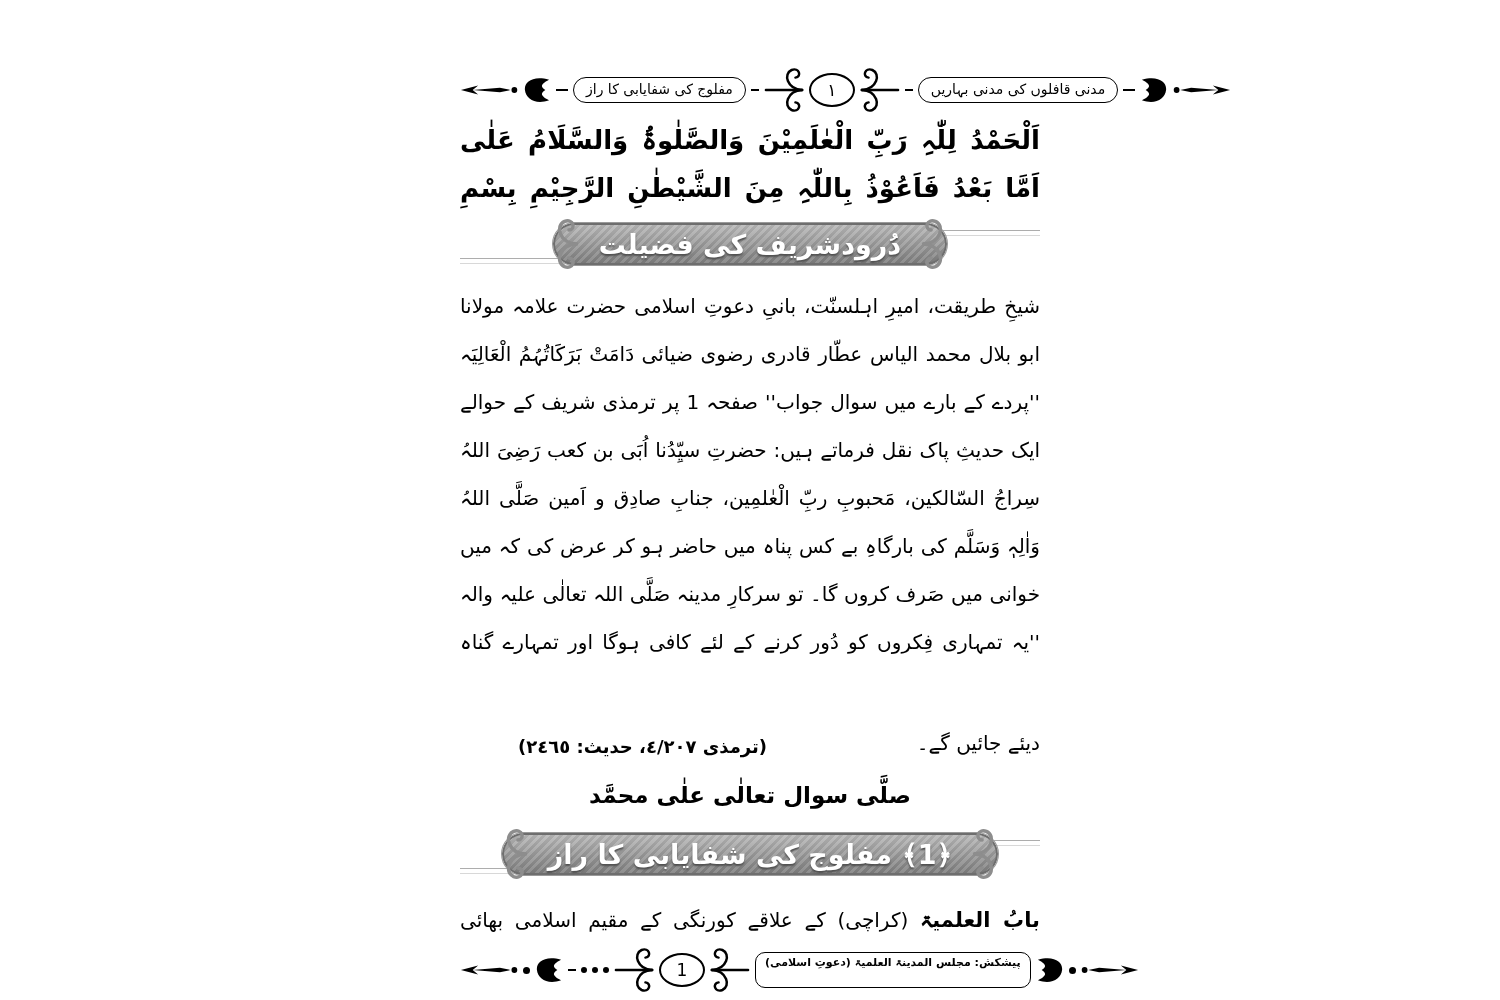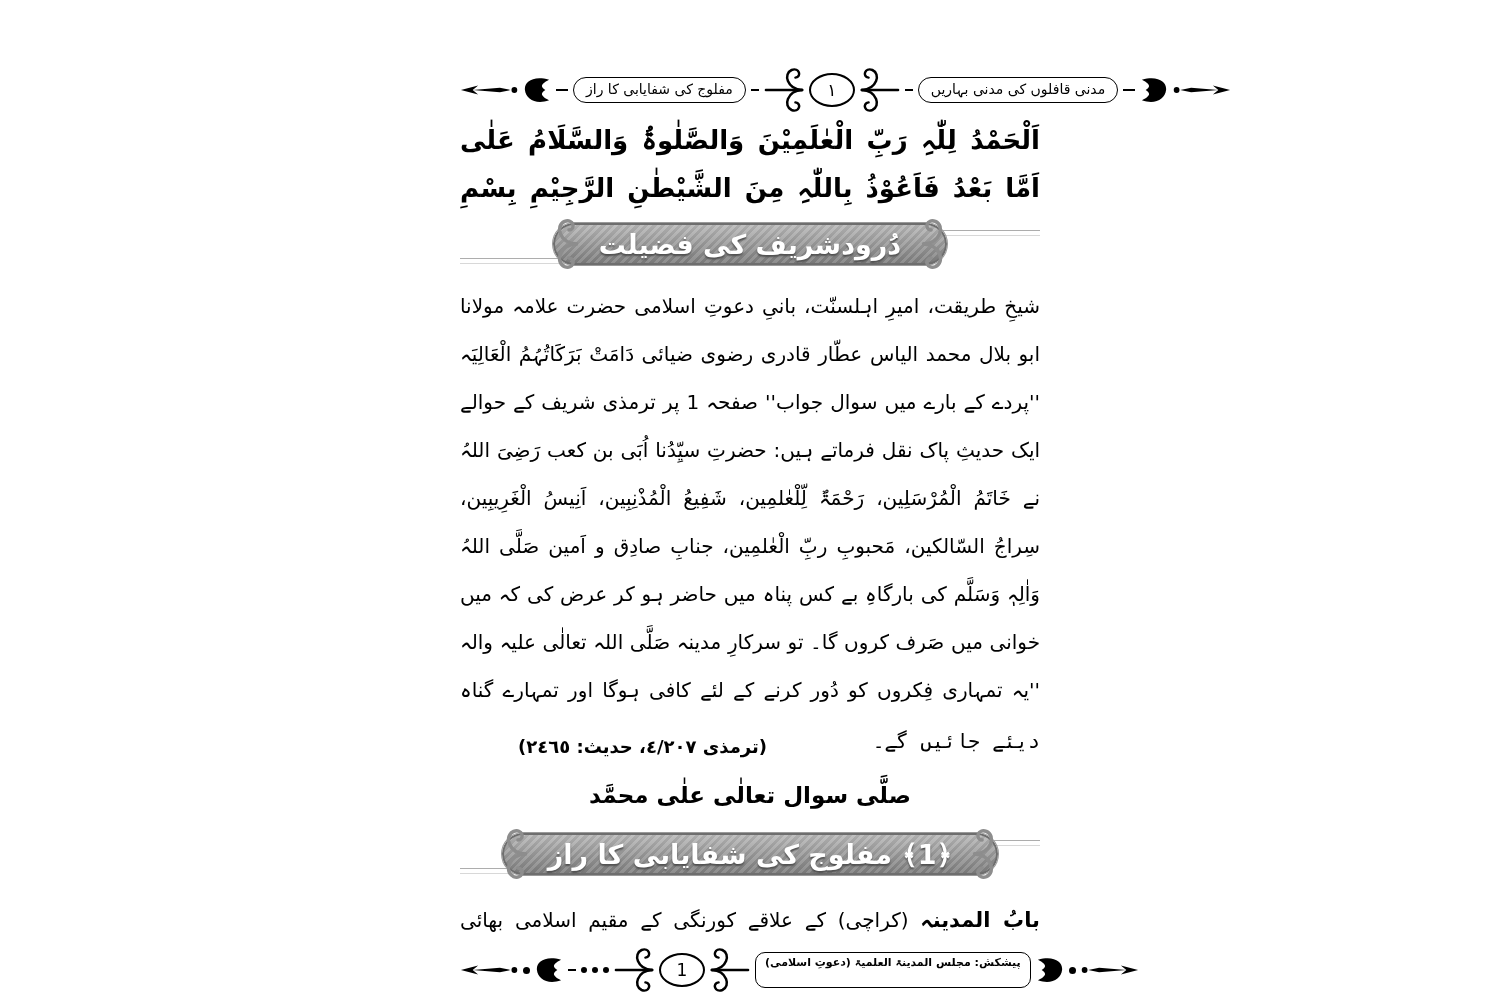--- a/index.html
+++ b/index.html
@@ -57,21 +57,21 @@
   .headcurl.left  { left:-20px; }
   .headcurl.right { right:-20px; transform:scaleX(-1); }
 
   
   .body-text { position:absolute; top:258px; left:0; width:100%; direction:rtl; }
   .body-line { height:48px; line-height:48px; font-size:20px;
                text-align:justify; text-align-last:justify; overflow:hidden; }
 
   .citation-row { position:absolute; top:696px; left:0; width:100%; height:46px; }
   .cit-phrase { position:absolute; right:0; top:0; direction:rtl;
-                font-size:20px; line-height:46px;font-family:Liberation Mono, monospace; }
+                font-size:20px; line-height:46px; }
   .cit-ref { position:absolute; left:58px; top:4px; direction:rtl; font-weight:bold;
              font-size:18px; line-height:46px; }
 
   .salawat-row { position:absolute; top:748px; left:0; width:100%; height:46px;
                  display:flex; justify-content:center; gap:70px; direction:rtl;
                  font-size:23px; font-weight:bold; line-height:46px; }
 
   .body2 { position:absolute; top:872px; left:0; width:100%; direction:rtl;
            height:48px; line-height:48px; font-size:20px;
            text-align:justify; text-align-last:justify; overflow:hidden; }
@@ -144,21 +144,20 @@
             </g>
         </svg>
       </div>
     </div>
 
     <div class="body-text">
       <div class="body-line">شیخِ طریقت، امیرِ اہلسنّت، بانیِ دعوتِ اسلامی حضرت علامہ مولانا</div>
       <div class="body-line">ابو بلال محمد الیاس عطّار قادری رضوی ضیائی دَامَتْ بَرَکَاتُہُمُ الْعَالِیَہ اپنی کتاب</div>
       <div class="body-line">''پردے کے بارے میں سوال جواب'' صفحہ 1 پر ترمذی شریف کے حوالے سے</div>
       <div class="body-line">ایک حدیثِ پاک نقل فرماتے ہیں: حضرتِ سیِّدُنا اُبَی بن کعب رَضِیَ اللہُ تَعَالٰی عَنْہُ</div>
-      <div class="body-line">نے خَاتَمُ الْمُرْسَلِین، رَحْمَۃٌ لِّلْعٰلمِین، شَفِیعُ الْمُذْنِبِین، اَنِیسُ الْغَرِیبِین،</div>
       <div class="body-line">سِراجُ السّالکین، مَحبوبِ ربِّ الْعٰلمِین، جنابِ صادِق و اَمین صَلَّی اللہُ تَعَالٰی عَلَیْہِ</div>
       <div class="body-line">وَاٰلِہٖ وَسَلَّم کی بارگاہِ بے کس پناہ میں حاضر ہو کر عرض کی کہ میں اپنا سارا وقت دُرُود</div>
       <div class="body-line">خوانی میں صَرف کروں گا۔ تو سرکارِ مدینہ صَلَّی اللہ تعالٰی علیہ والہ وسلَّم نے فرمایا:</div>
       <div class="body-line">''یہ تمہاری فِکروں کو دُور کرنے کے لئے کافی ہوگا اور تمہارے گناہ مُعاف کر</div>
     </div>
 
     <div class="citation-row">
       <span class="cit-phrase">دیئے جائیں گے۔</span>
       <span class="cit-ref">(ترمذی ٤/٢٠٧، حدیث: ٢٤٦٥)</span>
     </div>
@@ -180,21 +179,21 @@
         <svg class="headcurl right" viewBox="0 0 42 54" width="46" height="58">
           <g>
               <path d="M40,27 C24,26 20,10 29,6 C37,3 40,13 33,14"></path>
               <path d="M40,27 C24,28 20,44 29,48 C37,51 40,41 33,40"></path>
             </g>
         </svg>
       </div>
     </div>
 
     <div class="body2">
-      <span class="lead">بابُ المدینہ</span>
+      <span class="lead">بابُ العلمیۃ</span>
       <span>(کراچی) کے علاقے کورنگی کے مقیم اسلامی بھائی مدنی</span>
     </div>
 
     <div class="ornament-row footer-row">
       <svg class="spear" viewBox="0 0 64 18" width="58" height="18">
         <path d="M1,9 L20,4 L14,9 L20,14 Z"></path>
           <path d="M14,9 L44,6.5 L56,9 L44,11.5 Z"></path>
           <circle cx="60" cy="9" r="3.2"></circle>
       </svg>
       <span class="dot"></span>

